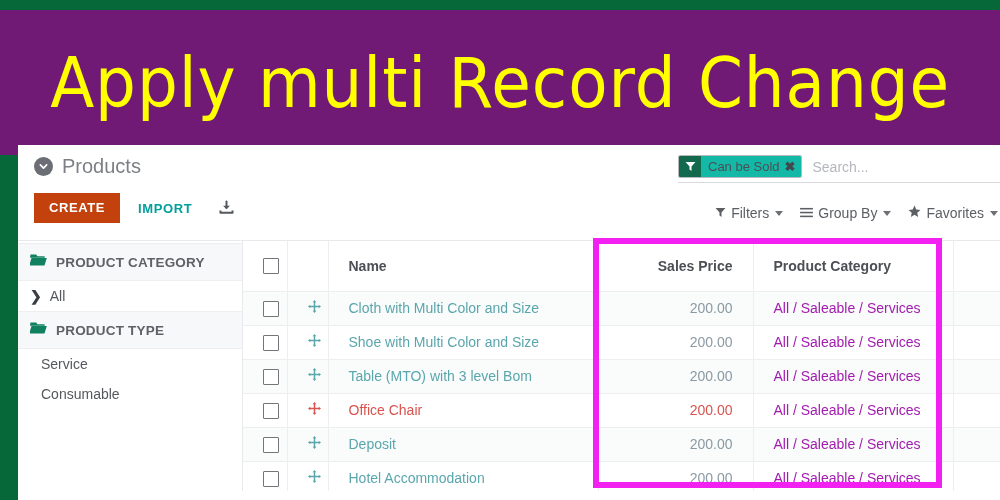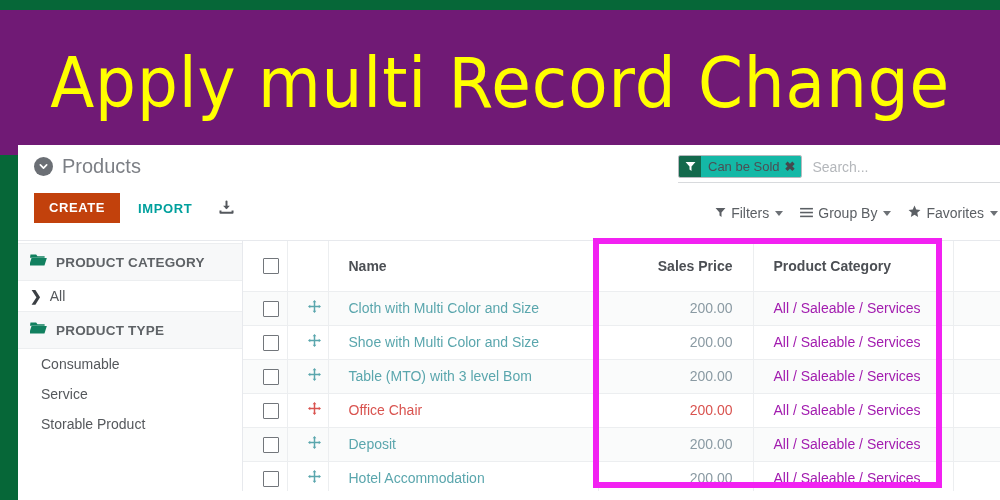--- a/index.html
+++ b/index.html
@@ -405,27 +405,24 @@
       <div class="side-section">
         <span>
           <svg width="17" height="14" viewBox="0 0 18 14">
             <path d="M0.5 1.2 h6 l1.4 1.7 h7.6 v1.6 h-15.5 z" fill="#11805f"></path>
             <path d="M1.6 5.0 h16.2 l-2.5 7.8 h-16.2 z" fill="#11805f"></path>
           </svg>
         </span>
         <span class="side-section-label">PRODUCT TYPE</span>
       </div>
       <div class="side-item indent">
-        <span>Consumable</span>
-      </div>
-      <div class="side-item indent">
         <span>Service</span>
       </div>
       <div class="side-item indent">
-        <span>Storable Product</span>
+        <span>Consumable</span>
       </div>
     </div>
 
     <div id="table-wrap">
       <table class="olist">
         <thead>
           <tr>
             <th class="col-check">
               <span class="checkbox"></span>
             </th>

